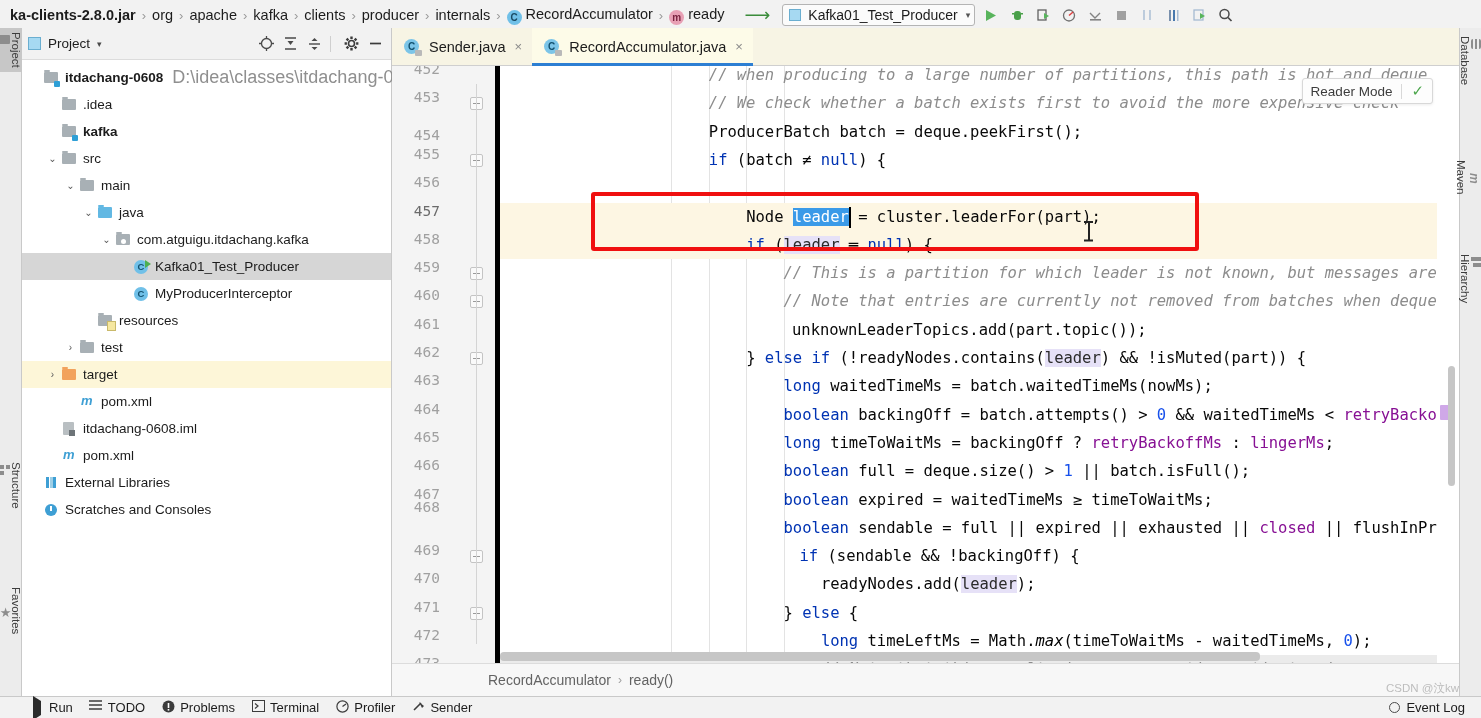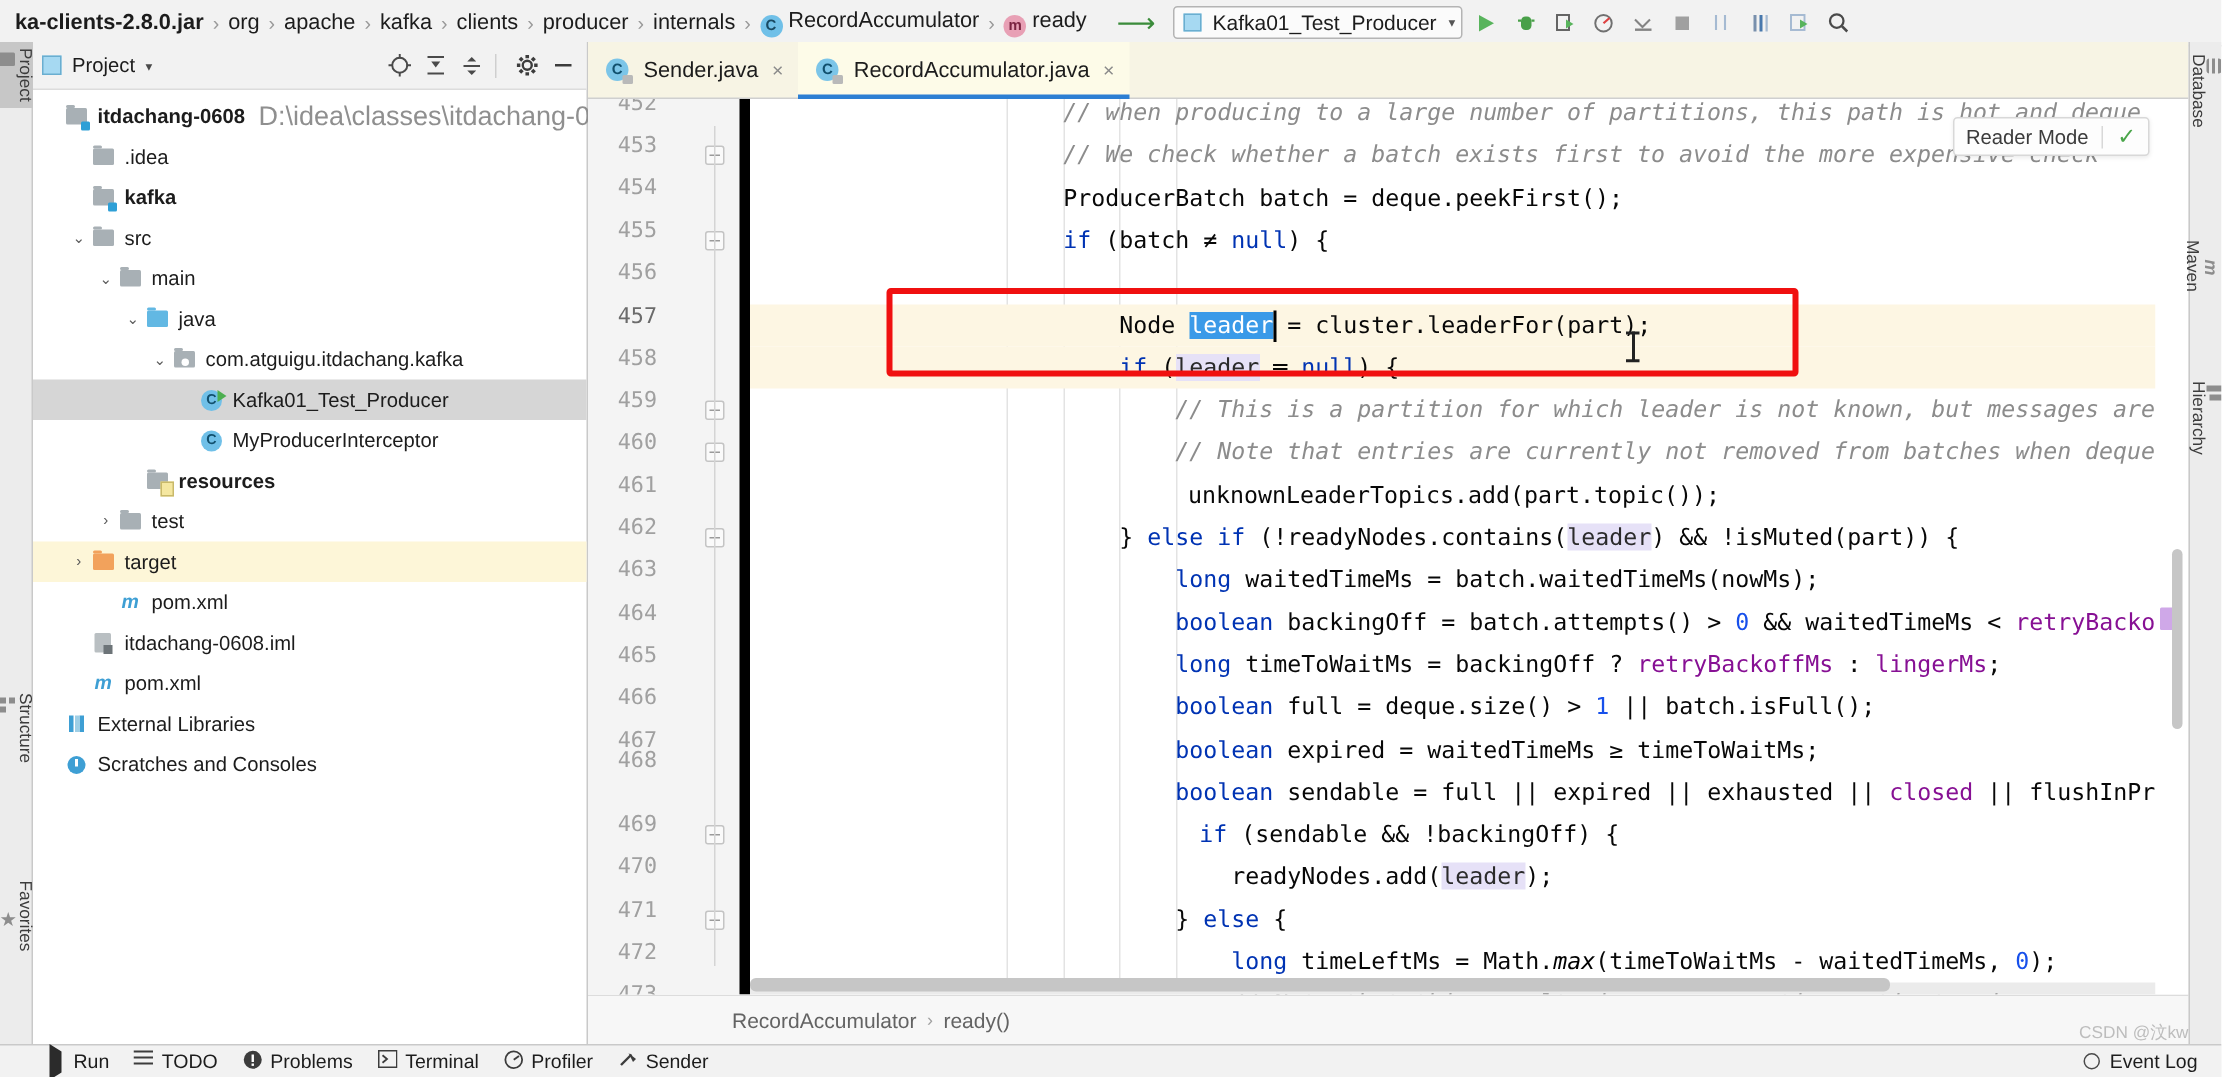--- a/index.html
+++ b/index.html
@@ -114,21 +114,21 @@
   .tab{ display:flex; align-items:center; padding:0 10px 0 12px; position:relative; cursor:default;}
   .tab.active{ background:#fdfbe8; }
   .tab.active:after{ content:""; position:absolute; left:0; bottom:-1px; width:100%; height:3px; background:#2d7fd3;}
   .tab .tic{ position:relative; width:17px; height:16px; margin-right:8px;}
   .tab .tic .ball{position:absolute;left:0;top:0;width:15px;height:15px;border-radius:50%;background:#7cc5e8;color:#11506e;font-size:10px;font-weight:bold;line-height:15px;text-align:center;}
   .tab .tic .lock{position:absolute;right:-1px;bottom:-1px;width:7px;height:6px;background:#b9b9b9;border-radius:1px;}
   .tab .tlbl{ font-size:14.5px; color:#1c1c1c;}
   .tab .tx{ margin-left:9px; color:#8a8a8a; font-size:13px;}
 
   .codewrap{ position:relative; height:597px; overflow:hidden; background:#fff;}
-  .gutter{ position:absolute; left:0; top:0; width:108px; height:100%; background:#f4f4f4; border-right:7px solid #000000;}
+  .gutter{ position:absolute; left:0; top:0; width:108px; height:100%; background:#f4f4f4; border-right:5px solid #000000;}
   .gutter .gl{ position:absolute; right:55px; width:46px; text-align:right;
      font-family:"DejaVu Sans Mono", monospace; font-size:14.5px; color:#a0a0a0;}
   .gutter .gl.cur{ color:#6b6b6b; }
   .fold{ position:absolute; left:78px; width:13px; height:13px; border:1px solid #c4c4c4; background:#fafafa; border-radius:2px;}
   .fold:after{ content:""; position:absolute; left:2px; top:5px; width:7px; height:1px; background:#9a9a9a;}
   .foldline{ position:absolute; left:84px; width:1px; background:#d4d4d4;}
 
   .codearea{ position:absolute; left:108px; top:0; right:22px; height:100%; overflow:hidden;
      font-family:"DejaVu Sans Mono", monospace; font-size:15.5px; }
   .cl{ position:absolute; left:0; white-space:pre; height:28.3px; line-height:28.3px; }
@@ -385,21 +385,21 @@
           </span>
           <span class="nm">Kafka01_Test_Producer</span>
         </div>
         <div class="row" style="padding-left: 94px;">
           <span class="arrw"></span>
           <span class="ico">
             <span class="c-ball">C</span>
           </span>
           <span class="nm">MyProducerInterceptor</span>
         </div>
-        <div class="row" style="padding-left: 58px; font-weight: bold;">
+        <div class="row" style="padding-left: 58px;">
           <span class="arrw"></span>
           <span class="ico">
             <span class="f-gray f-res"></span>
           </span>
           <span class="nm">resources</span>
         </div>
         <div class="row" style="padding-left: 40px;">
           <span class="arrw">›</span>
           <span class="ico">
             <span class="f-gray"></span>
@@ -469,21 +469,21 @@
           <span class="tlbl">RecordAccumulator.java</span>
           <span class="tx">×</span>
         </div>
       </div>
 
     <div class="codewrap">
       <div class="gutter" id="gutter">
           <div class="gl" style="top: -5px;">452</div>
           <div class="gl" style="top: 23.3px;">453</div>
           <div class="fold" style="top: 31.3px;"></div>
-          <div class="gl" style="top: 51px;">454</div>
+          <div class="gl" style="top: 61px;">454</div>
           <div class="gl" style="top: 79.9px;">455</div>
           <div class="fold" style="top: 87.9px;"></div>
           <div class="gl" style="top: 108.2px;">456</div>
           <div class="gl cur" style="top: 136.5px;">457</div>
           <div class="gl" style="top: 164.8px;">458</div>
           <div class="gl" style="top: 193.1px;">459</div>
           <div class="fold" style="top: 201.1px;"></div>
           <div class="gl" style="top: 221.4px;">460</div>
           <div class="fold" style="top: 229.4px;"></div>
           <div class="gl" style="top: 249.7px;">461</div>

